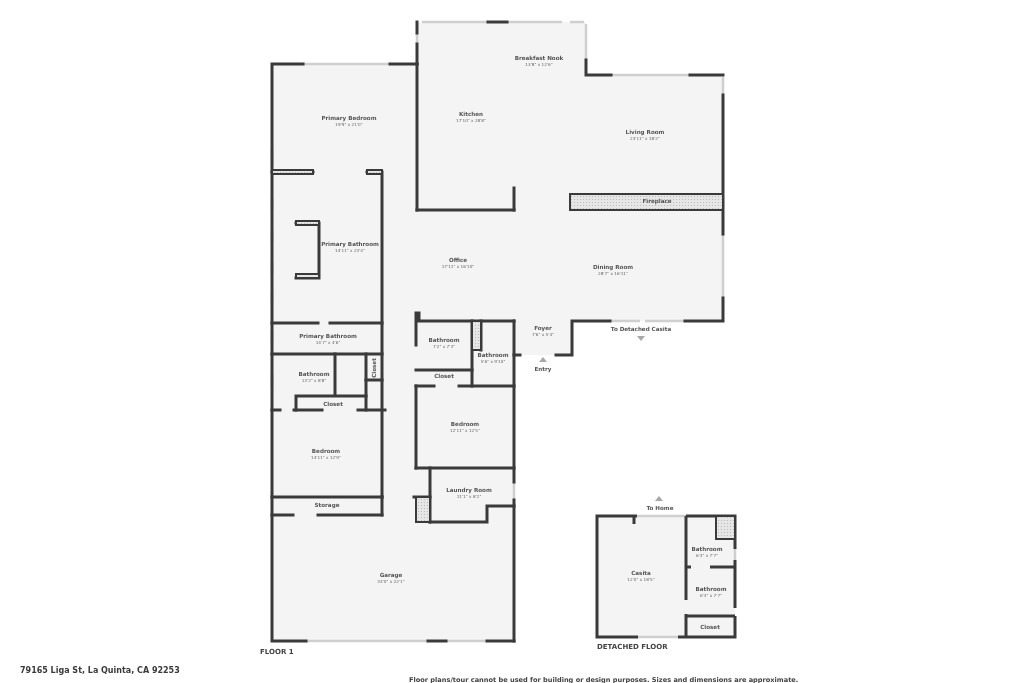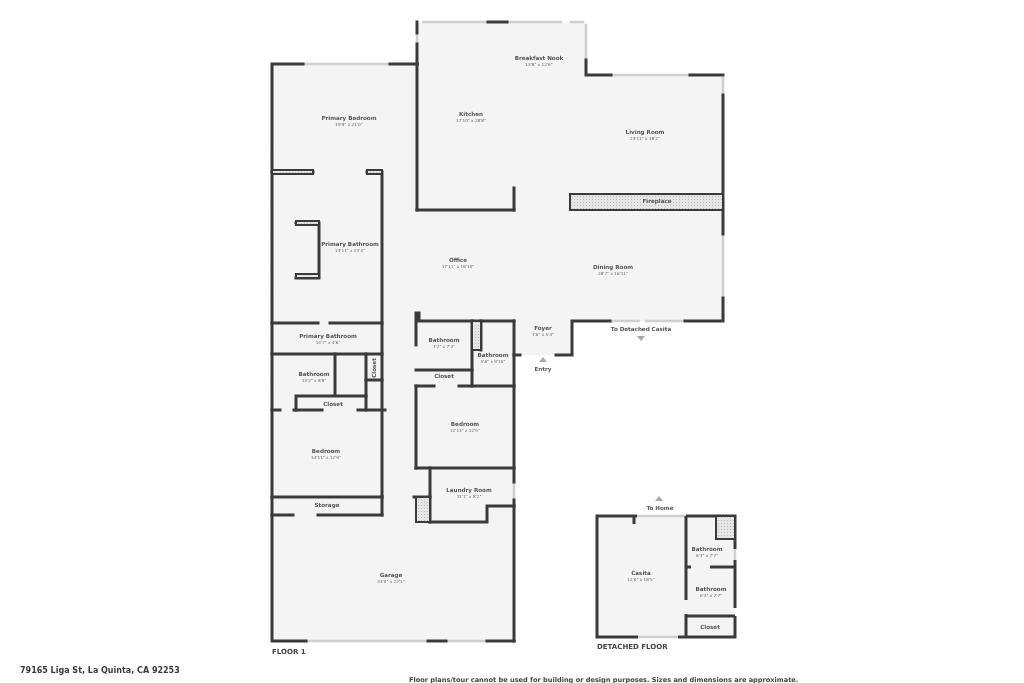--- a/index.html
+++ b/index.html
@@ -213,17 +213,17 @@
     <text class="room-dim" x="711" y="597">6'3" x 7'7"</text>
 
     <text class="room-name" x="710" y="629">Closet</text>
 
     <text class="room-name" x="543" y="371">Entry</text>
     <text class="room-name" x="641" y="331">To Detached Casita</text>
     <text class="room-name" x="660" y="510">To Home</text>
   </g>
 </svg>
 
-<div class="floor-label" style="left:272px;top:648px;text-align:center;">FLOOR 1</div>
+<div class="floor-label" style="left:260px;top:648px;text-align:center;">FLOOR 1</div>
 <div class="floor-label" style="left:597px;top:643px;">DETACHED FLOOR</div>
 
 <div class="footer-address">79165 Liga St, La Quinta, CA 92253</div>
 <div class="footer-disclaimer">Floor plans/tour cannot be used for building or design purposes. Sizes and dimensions are approximate.</div>
 
 </body></html>

